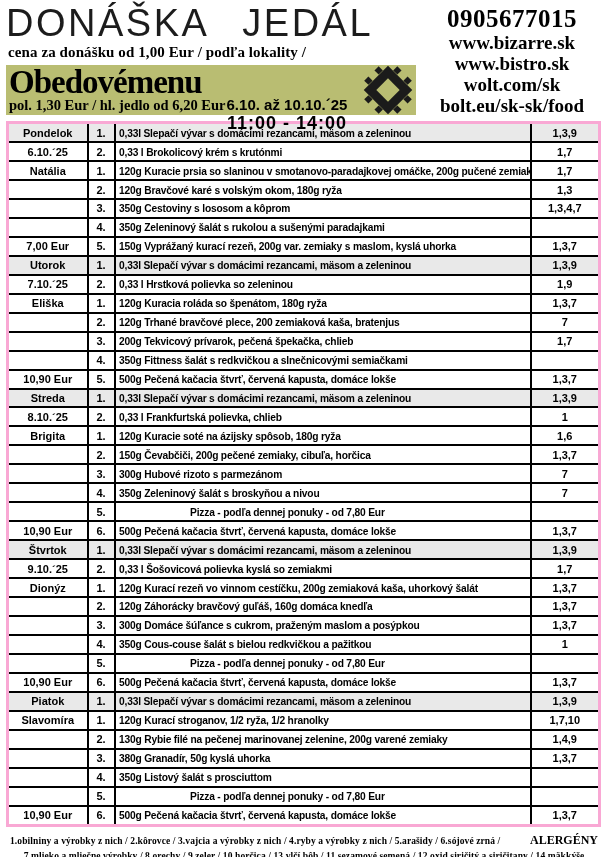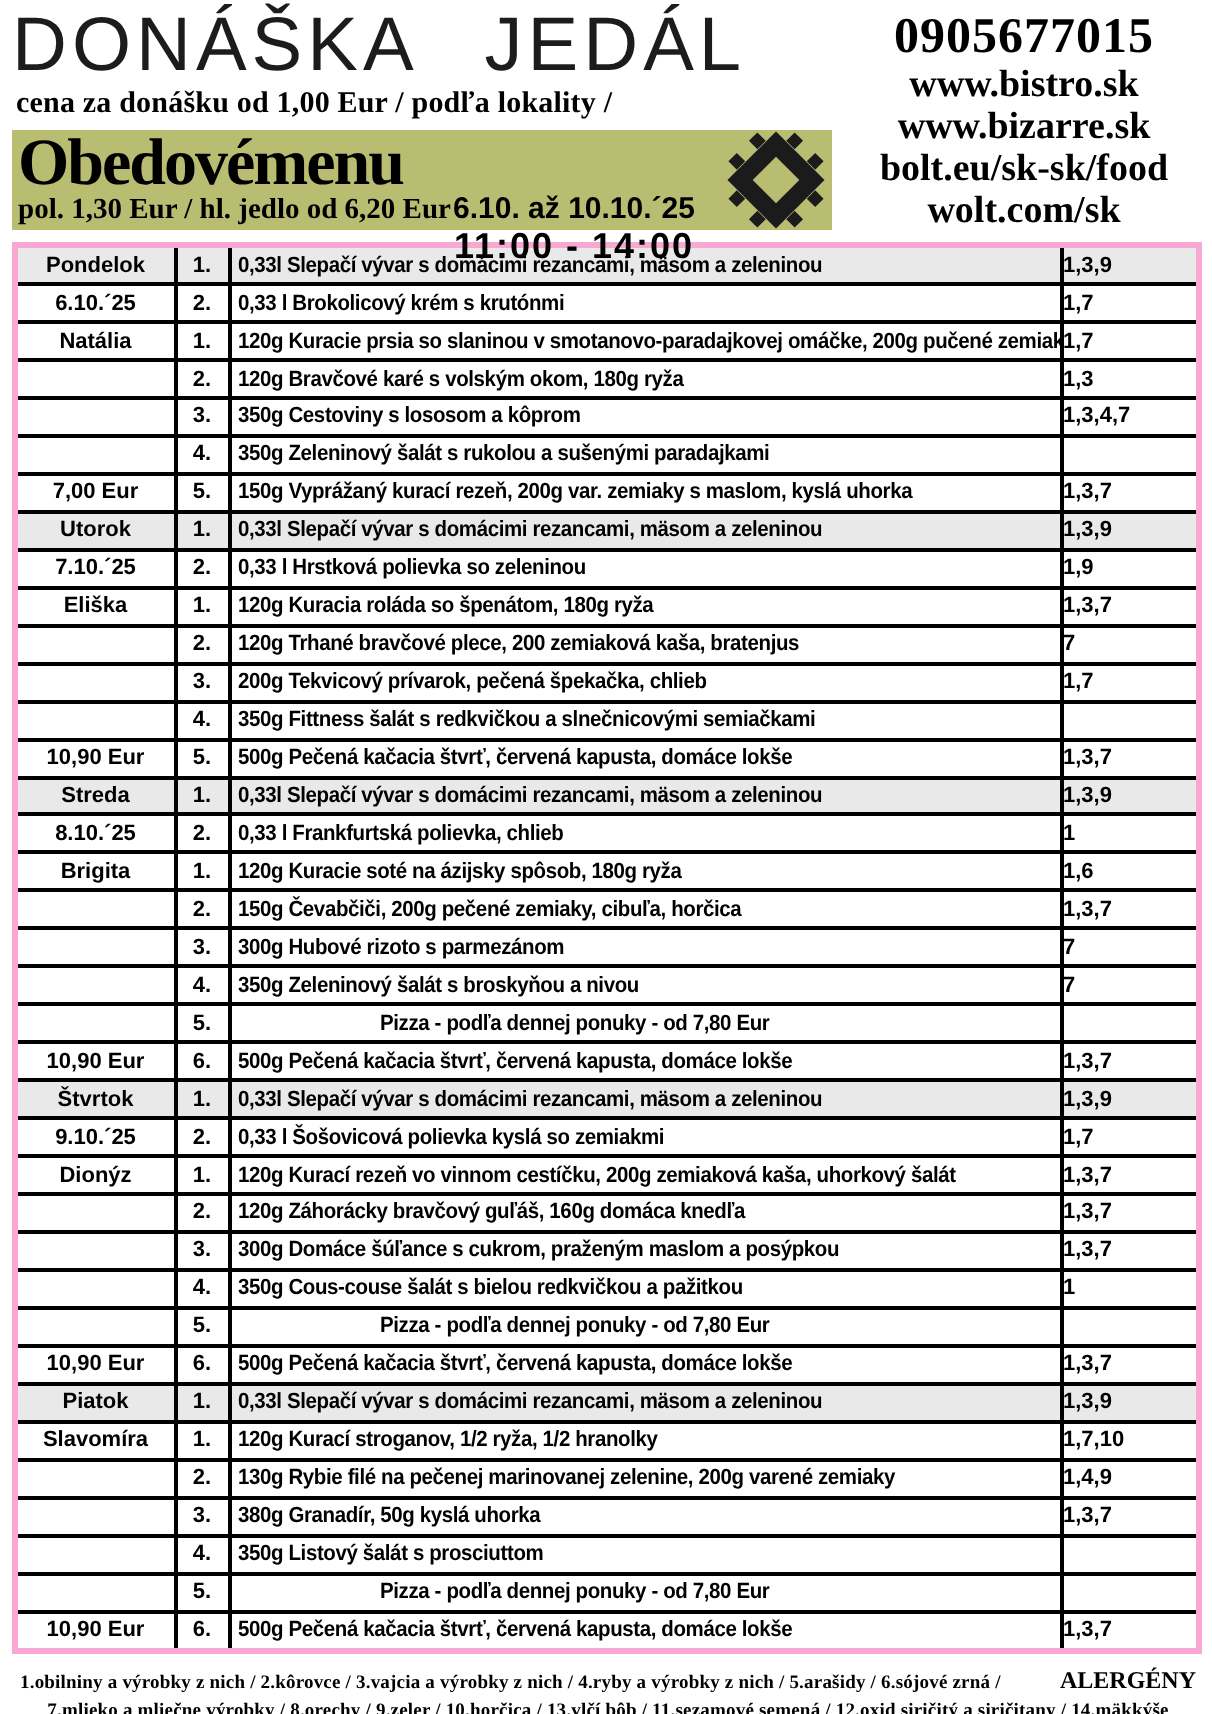--- a/index.html
+++ b/index.html
@@ -47,21 +47,21 @@
     border-collapse:collapse; table-layout:fixed;
     margin:5px 0 0 6px; width:595px; height:706px;
     font-family:"Liberation Sans", sans-serif; font-weight:700; font-size:11px;
     border:3px solid #f9a8d4;
   }
   .menu-table td { border:2px solid #000; padding:0; overflow:hidden; vertical-align:middle; }
   td.c-day { text-align:center; white-space:nowrap; }
   td.c-num { text-align:center; }
   td.c-dish { padding-left:3px; white-space:nowrap; }
   td.c-dish .t { display:inline-block; transform:scaleX(0.93); transform-origin:0 50%; letter-spacing:-0.2px; }
-  td.c-allerg { }
+  td.c-allerg { text-align:center; }
   tr.shaded td { background:var(--shaded-row,#e9e9e9); }
   tr.indent td.c-dish { padding-left:74px; }
   
   .footer { margin:6px 8px 0 10px; font-family:"Liberation Serif", serif; font-weight:700; }
   .footer-line1 { display:flex; justify-content:space-between; align-items:baseline; }
   .allergen-text { font-size:9.5px; letter-spacing:0.1px;text-align:center; }
   .alergeny-label { font-size:12px; }
   .footer-line2 { font-size:9.5px; margin-top:3px; letter-spacing:0.1px; }
 </style>
 </head>
@@ -93,24 +93,24 @@
           <polygon points="20,46.5 24.5,51 20,55.5 15.5,51" fill="#1b1b1b"></polygon>
           <polygon points="9,35.5 13.5,40 9,44.5 4.5,40" fill="#1b1b1b"></polygon>
           <polygon points="9,15.5 13.5,20 9,24.5 4.5,20" fill="#1b1b1b"></polygon>
           <polygon points="20,4.5 24.5,9 20,13.5 15.5,9" fill="#1b1b1b"></polygon>
         </svg>
       </div>
     </div>
 
     <div class="header-right">
       <div class="phone">0905677015</div>
+      <div class="site-link">www.bizarre.sk</div>
       <div class="site-link">www.bistro.sk</div>
-      <div class="site-link">www.bizarre.sk</div>
+      <div class="site-link">wolt.com/sk</div>
       <div class="site-link">bolt.eu/sk-sk/food</div>
-      <div class="site-link">wolt.com/sk</div>
     </div>
   </div>
 
   <table class="menu-table" id="menu-table">
     <colgroup>
       <col style="width:80px">
         <col style="width:27px">
         <col>
         <col style="width:69px">
     </colgroup>

